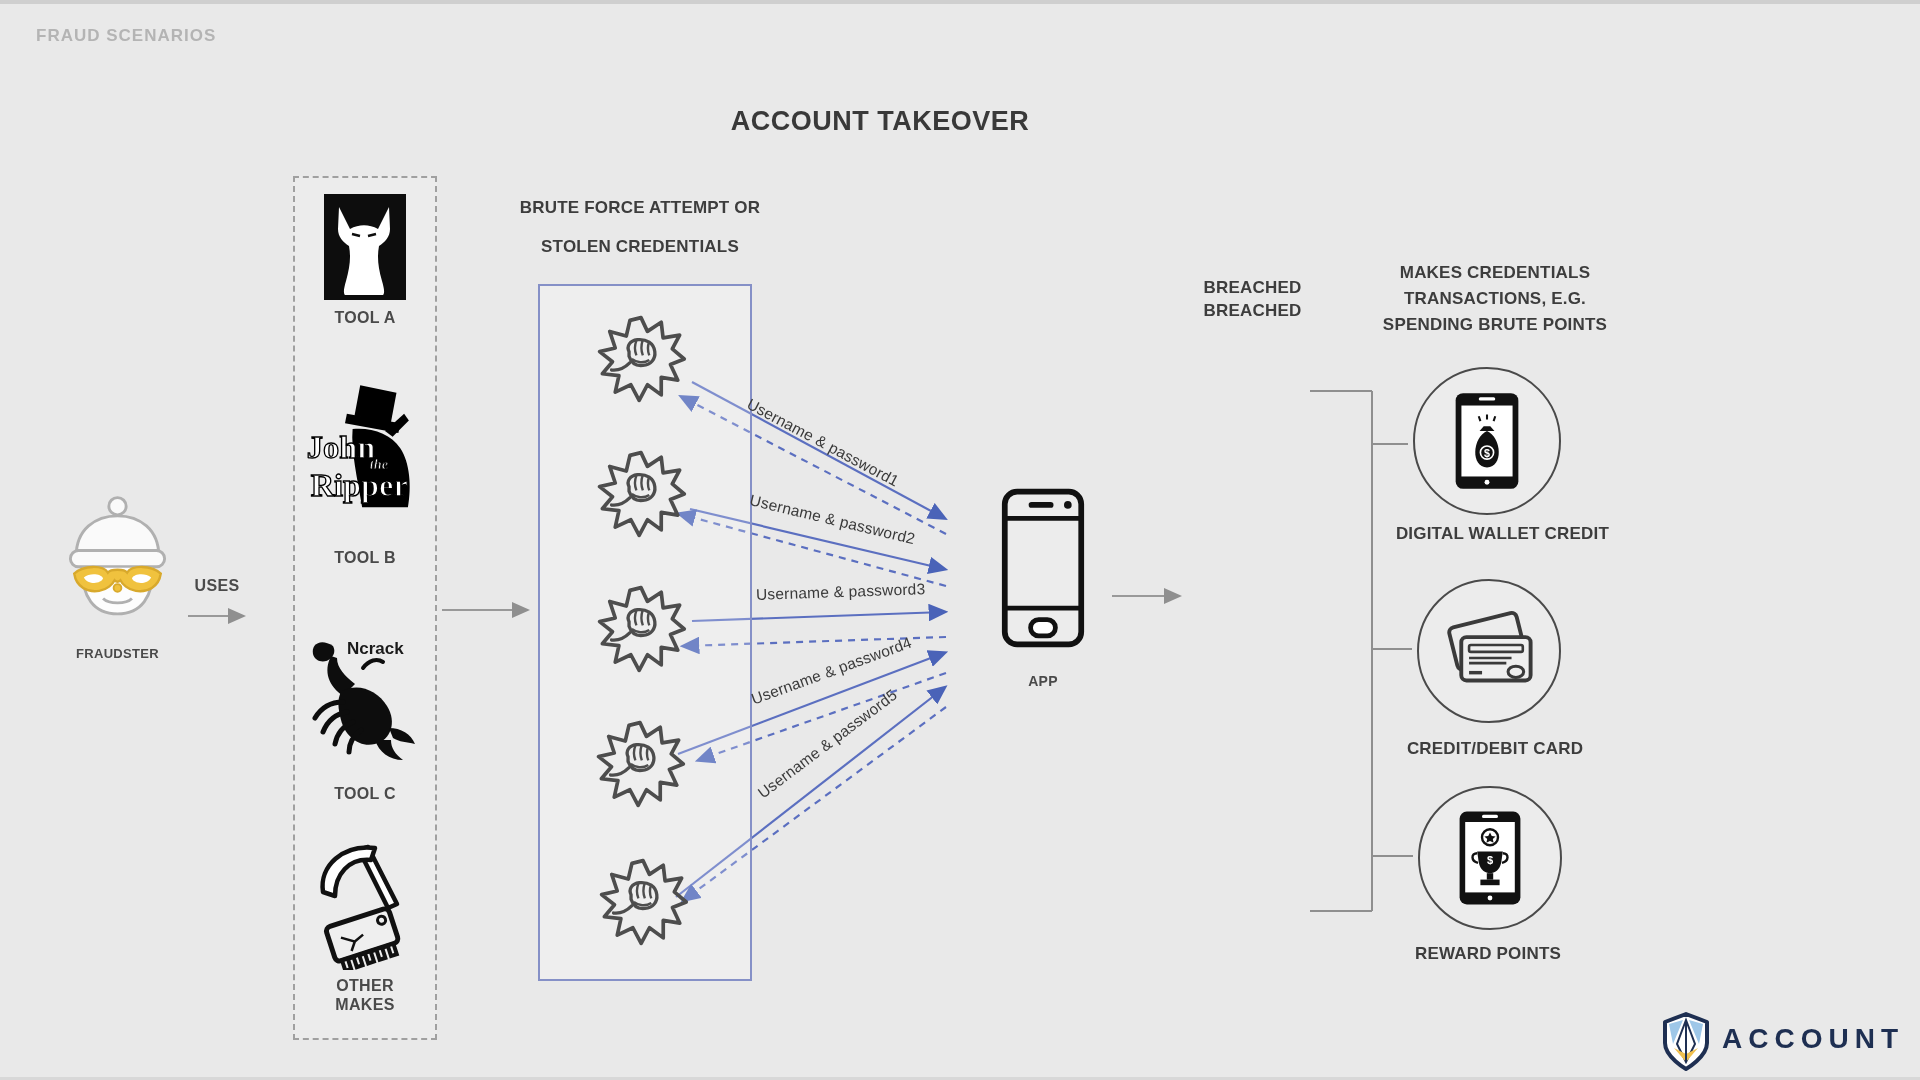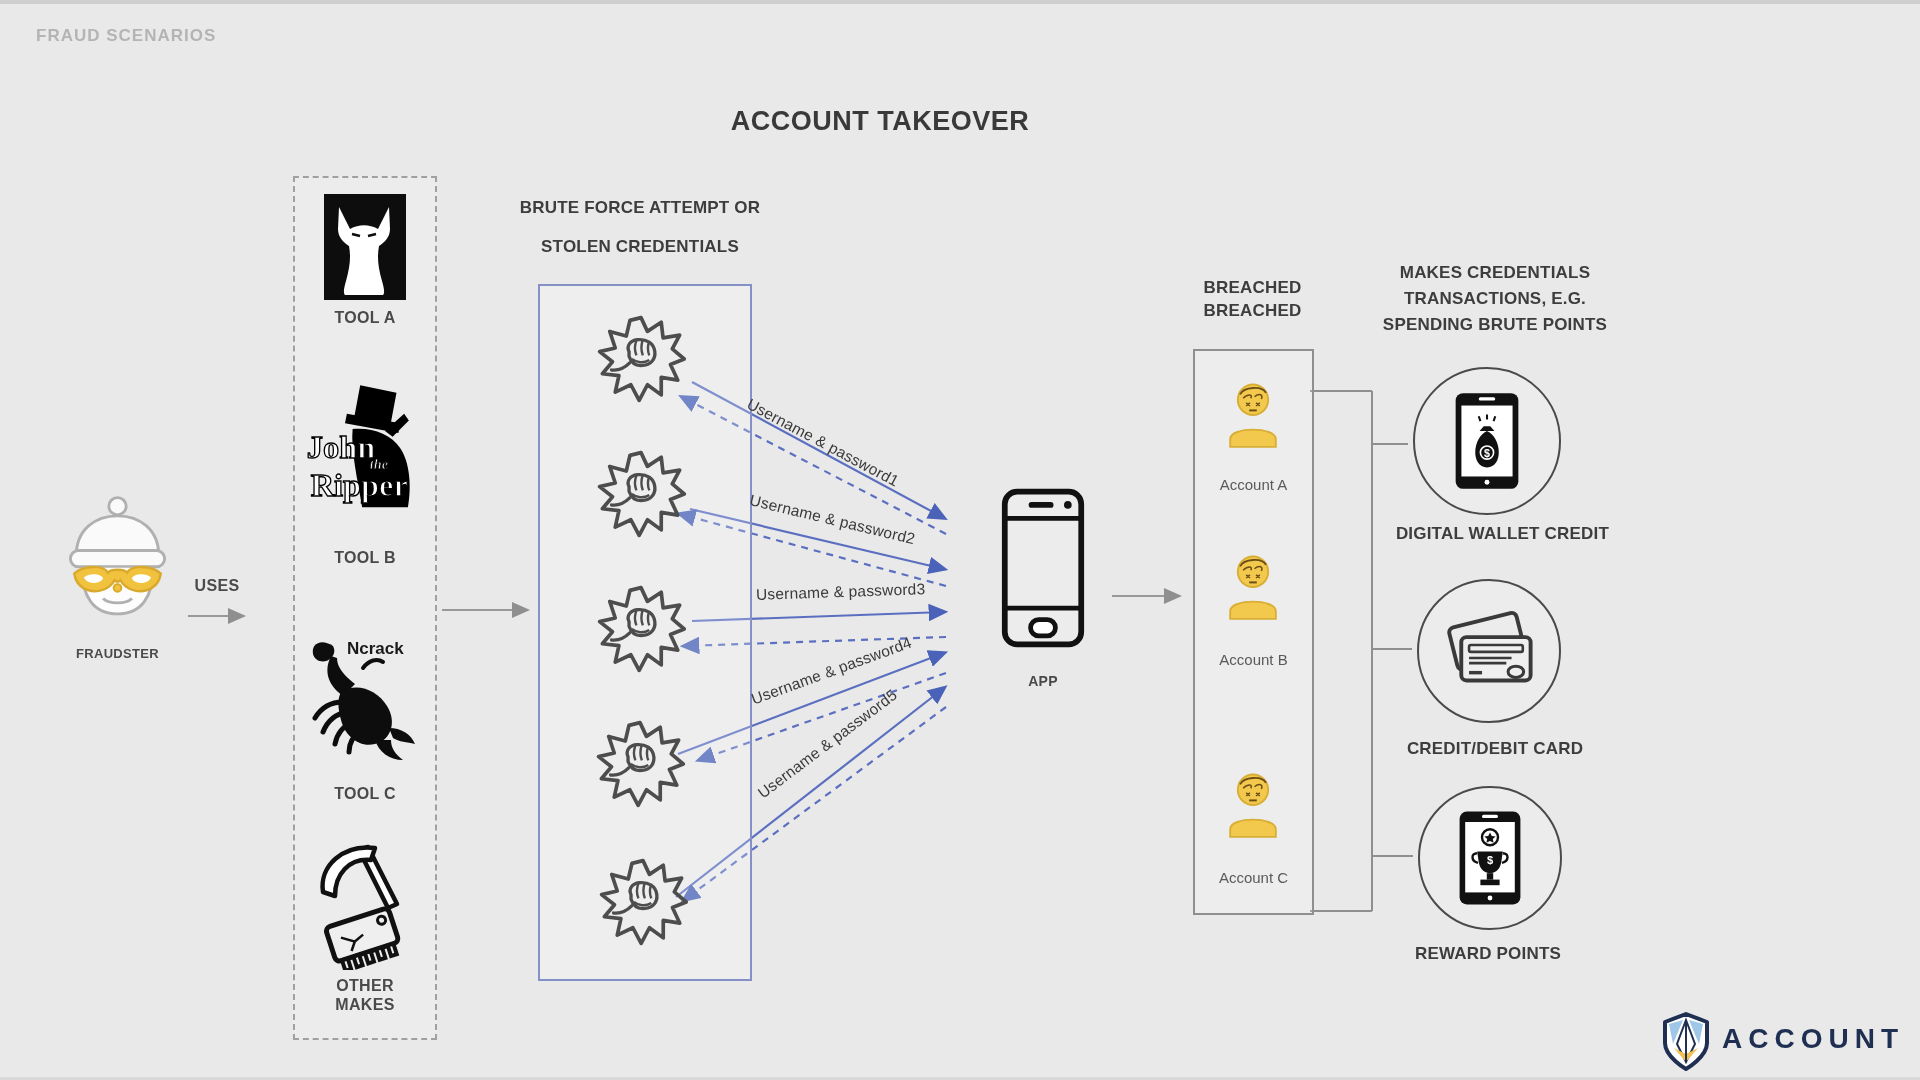--- a/index.html
+++ b/index.html
@@ -184,34 +184,20 @@
     <line x1="7" y1="33" x2="83" y2="33" stroke="#111" stroke-width="5"></line>
     <rect x="30" y="16" width="26" height="6" rx="3" fill="#111"></rect>
     <circle cx="71" cy="19" r="4" fill="#111"></circle>
     <line x1="7" y1="127" x2="83" y2="127" stroke="#111" stroke-width="5"></line>
     <rect x="32" y="139" width="26" height="17" rx="8.5" fill="#fff" stroke="#111" stroke-width="5"></rect>
   </svg>
   <div class="abs itemlabel" style="left:1005px;top:668px;width:76px;font-size:14px">APP</div>
 
   <div class="abs h" style="left:1180px;top:272px;width:145px">BREACHED</div>
   <div class="abs h" style="left:1180px;top:295px;width:145px">BREACHED</div>
-  <div class="abs graybox" style="left:1193px;top:345px;width:117px;height:562px">
-    <svg class="abs" style="left:20px;top:20px" width="76" height="94">
-        <use href="#sym-avatar"></use>
-      </svg>
-    <div class="abs small" style="left:0;top:125px;width:100%">Account A</div>
-    <svg class="abs" style="left:20px;top:192px" width="76" height="94">
-        <use href="#sym-avatar"></use>
-      </svg>
-    <div class="abs small" style="left:0;top:300px;width:100%">Account B</div>
-    <svg class="abs" style="left:20px;top:410px" width="76" height="94">
-        <use href="#sym-avatar"></use>
-      </svg>
-    <div class="abs small" style="left:0;top:518px;width:100%">Account C</div>
-  </div>
 
   <div class="abs h" style="left:1350px;top:257px;width:290px">MAKES CREDENTIALS</div>
   <div class="abs h" style="left:1350px;top:283px;width:290px">TRANSACTIONS, E.G.</div>
   <div class="abs h" style="left:1350px;top:309px;width:290px">SPENDING BRUTE POINTS</div>
 
   <div class="abs circleicon" style="left:1413px;top:363px;width:144px;height:144px">
     <svg width="66" height="100" viewBox="0 0 80 120">
       <rect x="2" y="2" width="76" height="116" rx="9" fill="#111"></rect>
       <rect x="9" y="17" width="62" height="86" fill="#fff"></rect>
       <rect x="30" y="7" width="20" height="4" rx="2" fill="#fff"></rect>

